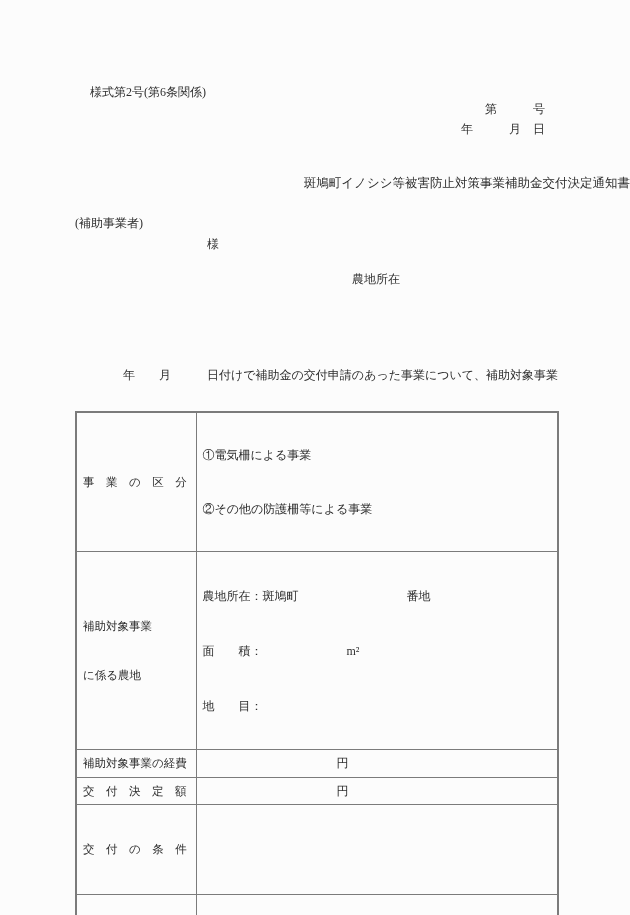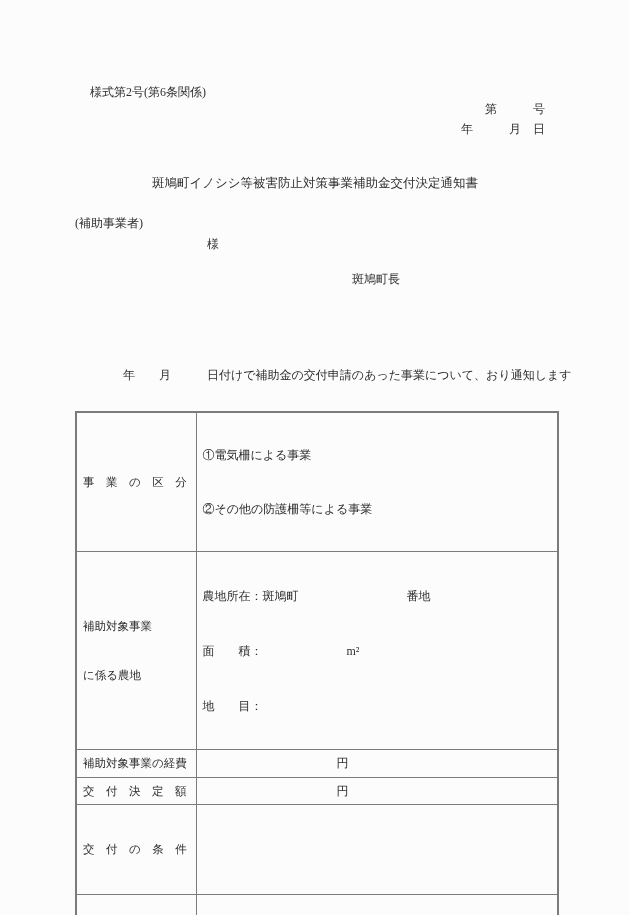--- a/index.html
+++ b/index.html
@@ -14,21 +14,21 @@
   .page {
     position: absolute; left: 0; top: 0;
     width: 630px; height: 915px;
     background: #fcfcfc;
     overflow: hidden;
   }
   .abs { position: absolute; font-size: 12px; line-height: 12px; white-space: pre; }
   .form-number   { left: 75px;  top: 86px; margin-left: 15px; }
   .doc-number    { right: 85px; top: 103px; text-align: right; }
   .date-line     { right: 85px; top: 123px; text-align: left; }
-  .doc-title     { left: 0; top: 177px; width: 630px; text-align: center; font-size: 12.5px; }
+  .doc-title     { left: 0; top: 177px; width: 630px; text-align: right; font-size: 12.5px; }
   .recipient     { left: 75px;  top: 217px; }
   .honorific     { left: 207px; top: 238px; }
   .issuer        { left: 352px; top: 273px; }
   .body-para     { left: 75px;  top: 340px; width: 520px; }
   .body-para div { font-size: 12px; line-height: 22px; white-space: pre; }
 
   table.form-table {
     position: absolute; left: 75px; top: 411px;
     width: 482px;
     border-collapse: collapse;
@@ -65,24 +65,24 @@
 <div class="page">
 
   <div class="abs form-number">様式第2号(第6条関係)</div>
   <div class="abs doc-number">第　　　号</div>
   <div class="abs date-line">年　　　月　日</div>
 
   <div class="abs doc-title">斑鳩町イノシシ等被害防止対策事業補助金交付決定通知書</div>
 
   <div class="abs recipient">(補助事業者)</div>
   <div class="abs honorific">様</div>
-  <div class="abs issuer">斑鳩町長</div>
+  <div class="abs issuer">農地所在</div>
 
   <div class="abs body-para">
-    <div>　　　　年　　月　　　日付けで補助金の交付申請のあった事業について、おり通知します</div>
+    <div>　　　　年　　月　　　日付けで補助金の交付申請のあった事業について、補助対象事業</div>
     <div>で、斑鳩町イノシシ等被害防止対策事業補助金交付要綱第6条第1項の規定により、次のと</div>
     <div>おり通知します。</div>
   </div>
 
   <table class="form-table">
     <colgroup>
         <col class="c-label">
         <col class="c-value">
       </colgroup>
     <tbody>

